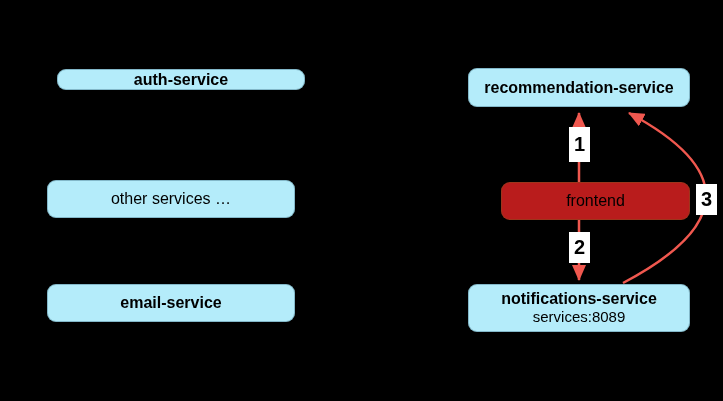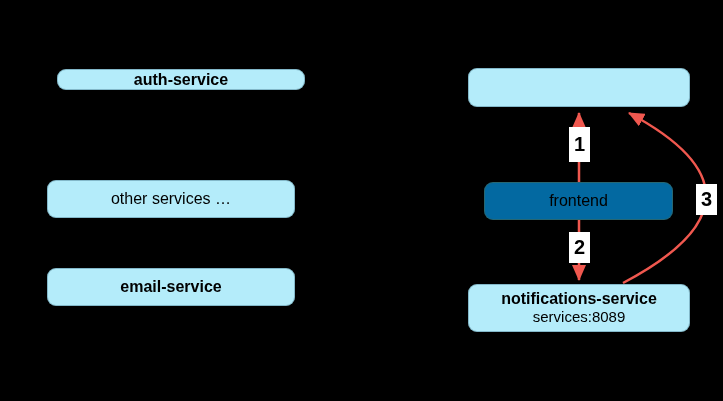--- a/index.html
+++ b/index.html
@@ -18,28 +18,28 @@
     display: flex;
     flex-direction: column;
     align-items: center;
     justify-content: center;
     text-align: center;
     font-size: 16px;
     line-height: 18px;
     box-sizing: border-box;
   }
   .blue   { background: #b4ecfa; box-shadow: 0 0 0 1px rgba(40,90,110,0.35) inset; }
-  .yellow { background: #0369a1; box-shadow: 0 0 0 1px rgba(110,100,30,0.35) inset; }
+  .yellow { background: #b91c1c; box-shadow: 0 0 0 1px rgba(110,100,30,0.35) inset; margin-left: 17px; }
   .bold   { font-weight: bold; }
   .addr   { font-size: 15px; font-weight: normal; }
 
   
   #auth  { left: 47px;  top: 69px;  width: 248px; height: 21px; margin-left: 10px; }
   #other { left: 47px;  top: 180px; width: 248px; height: 38px; }
-  #email { left: 47px;  top: 268px; width: 248px; height: 38px; }
+  #email { left: 47px;  top: 284px; width: 248px; height: 38px; }
 
   
   #reco     { left: 468px; top: 68px;  width: 222px; height: 39px; }
   #frontend { left: 484px; top: 182px; width: 189px; height: 38px; }
   #notif    { left: 468px; top: 284px; width: 222px; height: 48px; }
 
   svg.arrows {
     position: absolute;
     left: 0; top: 0;
     width: 723px; height: 401px;
@@ -69,20 +69,21 @@
     <span>auth-service</span>
   </div>
   <div class="box blue" id="other">
     <span>other services …</span>
   </div>
   <div class="box blue bold" id="email">
     <span>email-service</span>
   </div>
 
   <div class="box blue" id="reco">
+    <span class="bold">recommendation-service</span>
   </div>
   <div class="box yellow" id="frontend">
     <span>frontend</span>
   </div>
   <div class="box blue" id="notif">
     <span class="bold">notifications-service</span>
     <span class="addr">services:8089</span>
   </div>
 
   <svg class="arrows" viewBox="0 0 723 401" xmlns="http://www.w3.org/2000/svg">

